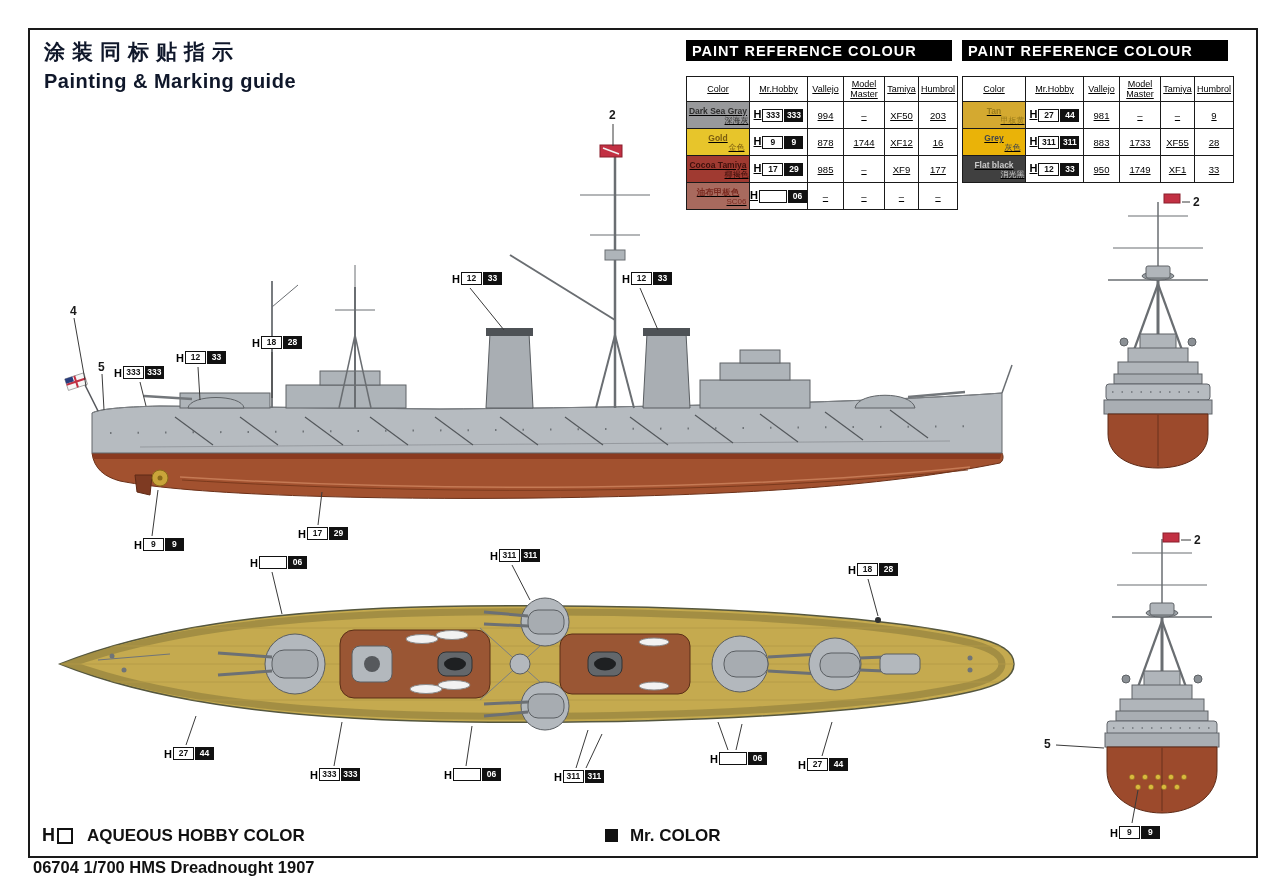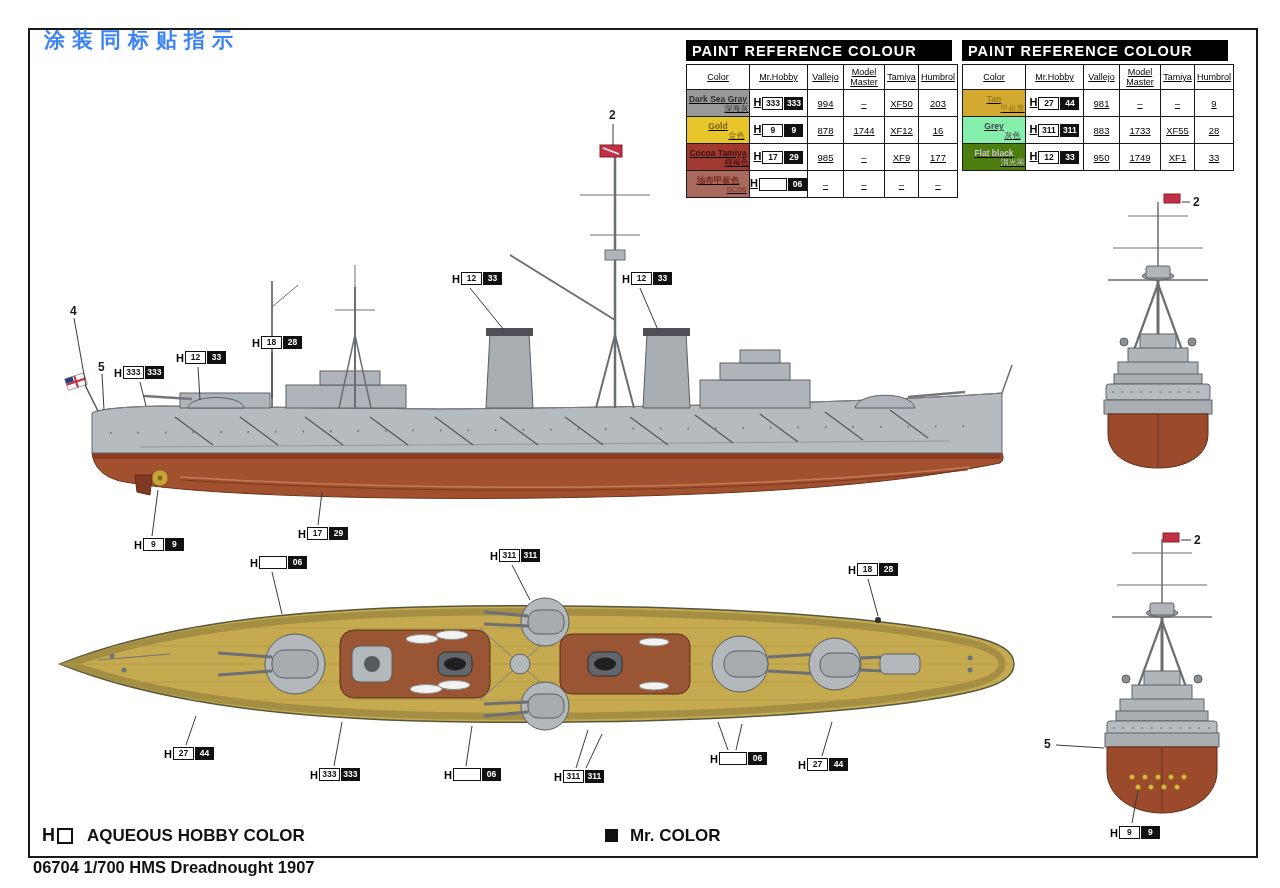--- a/index.html
+++ b/index.html
@@ -1,38 +1,38 @@
 <!DOCTYPE html>
 <html><head>
 <meta charset="utf-8">
 <style>
   html,body{margin:0;padding:0;background:#fff;}
   .page{position:relative;width:1280px;height:888px;background:#fff;overflow:hidden;
         font-family:"Liberation Sans",sans-serif;}
   .frame{position:absolute;left:28px;top:28px;width:1226px;height:826px;border:2px solid #1a1a1a;}
-  .title-block{position:absolute;left:44px;top:26px;color:#3b82f6;}
+  .title-block{position:absolute;left:44px;top:38px;color:#0f172a;}
   .title-cn{font-size:21px;font-weight:bold;letter-spacing:7px;}
   .title-en{font-size:20px;font-weight:bold;margin-top:4px;letter-spacing:0.5px;}
 
   
   .ptable{position:absolute;width:266px;text-decoration:underline;}
   .pt-bar{background:#000;color:#fff;font-weight:bold;font-size:14.5px;letter-spacing:1px;
           padding:2px 5px 1px 5px;border:1px solid #000;}
-  .pt-grid{border-collapse:collapse;width:100%;margin-top:3px;table-layout:fixed;}
+  .pt-grid{border-collapse:collapse;width:100%;margin-top:15px;table-layout:fixed;}
   .pt-grid th,.pt-grid td{border:1px solid #1a1a1a;text-align:center;vertical-align:middle;
           font-size:9.5px;padding:0;height:26px;overflow:hidden;}
   .pt-grid th{font-weight:normal;font-size:9px;height:24px;line-height:10px;}
   .c-color{width:62px;} .c-hobby{width:57px;} .c-vall{width:35px;}
   .c-mm{width:40px;} .c-tam{width:33px;} .c-hum{width:38px;border-radius:11px;}
   .cname .nm{font-size:8.5px;font-weight:bold;line-height:10px;}
   .cname .cnm{font-size:8px;line-height:9px;padding-left:37px;}
   .t1r1{background:#98999b;color:#2e2e2e;} .t1r2{background:#e7c52b;color:#7a5c10;}
   .t1r3{background:#a03a31;color:#3f100c;} .t1r4{background:#a86a5e;color:#7a2a20;}
-  .t2r1{background:#d4a930;color:#9a7b1a;} .t2r2{background:#86efac;color:#42474c;}
-  .t2r3{background:#4d7c0f;color:#c9c9c9;} .t2r4{background:#58595b;color:#cfcfcf;}
+  .t2r1{background:#d4a930;color:#9a7b1a;} .t2r2{background:#eab308;color:#42474c;}
+  .t2r3{background:#404040;color:#c9c9c9;} .t2r4{background:#58595b;color:#cfcfcf;}
   .chobby{white-space:nowrap;}
   .hp{font-weight:bold;font-size:11px;margin-right:1px;}
   .aq{display:inline-block;min-width:17px;height:11px;border:1.5px solid #111;background:#fff;
       color:#111;font-size:8.5px;font-weight:bold;line-height:11px;text-align:center;
       vertical-align:middle;padding:0 1px;}
   .mr{display:inline-block;min-width:17px;height:13px;background:#111;color:#fff;font-size:8.5px;
       font-weight:bold;line-height:13px;text-align:center;vertical-align:middle;padding:0 1px;margin-left:1px;}
 
   
   .pc{position:absolute;display:flex;align-items:center;white-space:nowrap;}
@@ -51,20 +51,21 @@
   .footer{position:absolute;left:33px;top:858px;font-size:16.5px;font-weight:bold;color:#111;}
 </style>
 </head>
 <body>
 
 <div class="page">
   <div class="frame"></div>
 
   <div class="title-block">
     <div class="title-cn">涂装同标贴指示</div>
+    <div class="title-en">Painting &amp; Marking guide</div>
   </div>
 
   <div class="ptable" style="left:686px;top:40px;">
     <div class="pt-bar">PAINT  REFERENCE COLOUR</div>
     <table class="pt-grid">
       <tbody>
           <tr>
         <th class="c-color">Color</th>
         <th class="c-hobby">Mr.Hobby</th>
         <th class="c-vall">Vallejo</th>

